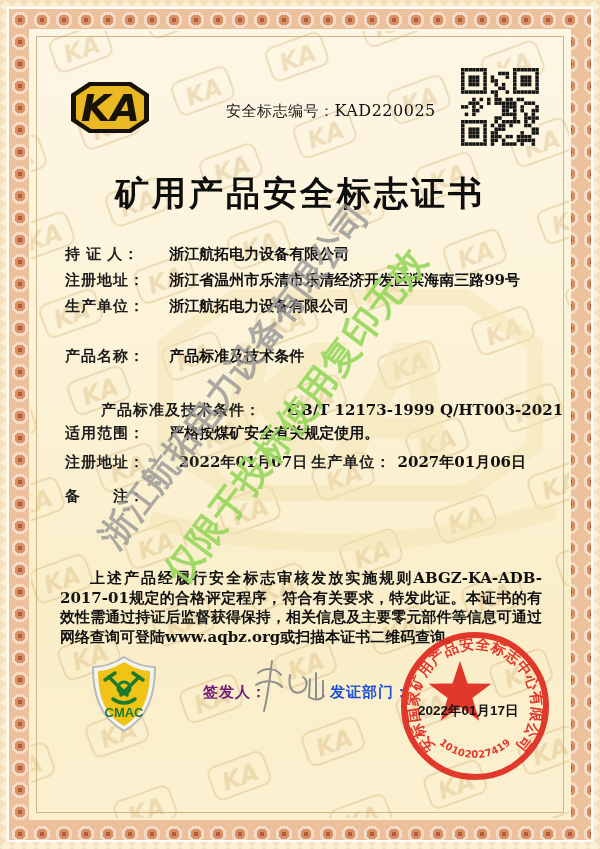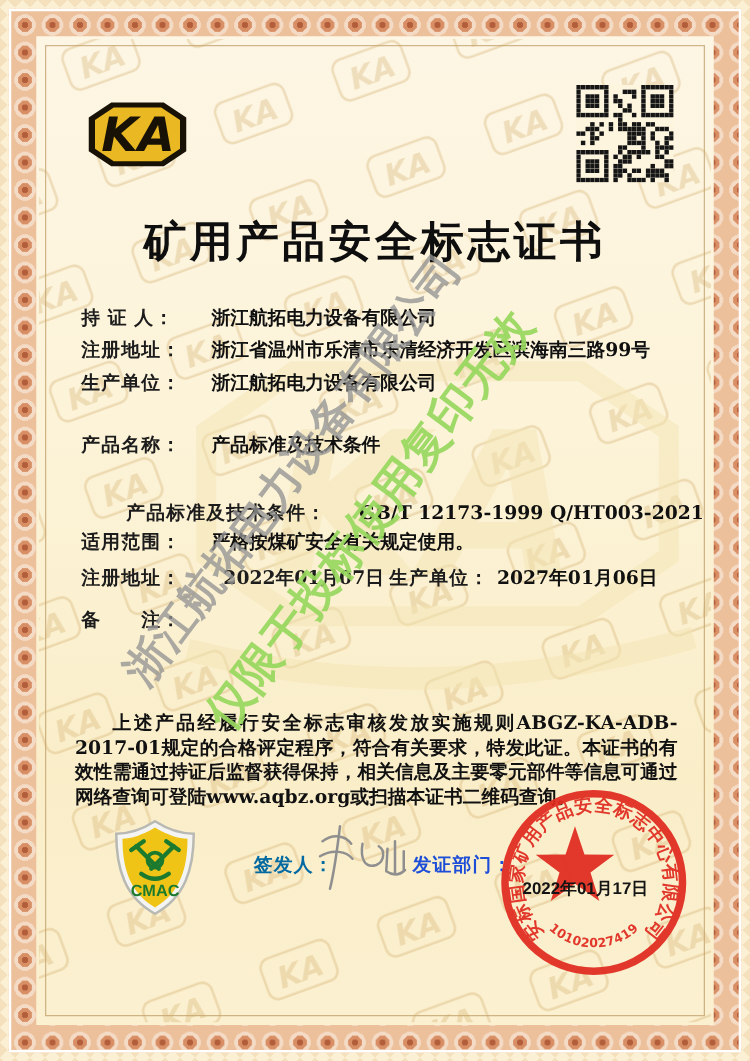--- a/index.html
+++ b/index.html
@@ -34,21 +34,21 @@
   .w74{width:74px;}
   .statement{left:60px;top:569px;width:482px;font-family:"DejaVu Serif",serif;font-weight:bold;
              font-size:15px;line-height:19.5px;color:#111;text-align:justify;text-indent:2em;}
   
   .wm{position:absolute;z-index:5;white-space:nowrap;font-weight:bold;pointer-events:none;
       font-family:"DejaVu Serif",serif;transform:translate(-50%,-50%) rotate(-53deg);}
   .wm-gray{left:234px;top:376px;font-size:35px;color:rgba(148,148,148,.78);letter-spacing:0px;}
   .wm-green{left:296px;top:416px;font-size:37px;color:rgba(151,215,93,.92);letter-spacing:0px;}
   
   .cmac{left:89px;top:655px;}
-  .signer{left:203px;top:683px;font-size:15px;font-weight:bold;color:#0369a1;letter-spacing:1px;}
+  .signer{left:203px;top:683px;font-size:15px;font-weight:bold;color:#701a75;letter-spacing:1px;}
   .sig{left:246px;top:655px;z-index:4;}
   .dept{left:330px;top:683px;font-size:15px;font-weight:bold;color:#1d4ed8;letter-spacing:1px;}
   .stamp{left:397px;top:626px;z-index:6;}
   .stampdate{left:418px;top:702px;z-index:7;font-size:13.5px;font-weight:bold;color:#141414;}
 </style>
 </head>
 <body>
 
 <div class="page">
 
@@ -75,20 +75,23 @@
   </svg>
 
   <div class="inner-line"></div>
 
   <svg class="abs ka-logo" width="92" height="61" viewBox="0 0 92 61">
     <polygon points="7,17 25,5 67,5 85,17 85,44 67,56 25,56 7,44" fill="#181206"></polygon>
     <polygon points="12,19 27,9 65,9 80,19 80,42 65,52 27,52 12,42" fill="#e9b822"></polygon>
     <text x="17" y="44" font-size="38" font-style="italic" font-weight="bold" font-family="DejaVu Sans, sans-serif" fill="#181206">KA</text>
   </svg>
 
+  <div class="abs certno">
+    <span>安全标志编号：</span><span class="num">KAD220025</span>
+  </div>
 
   <svg class="abs qr" width="78" height="78">
     <rect width="78" height="78" fill="#fdf5de"></rect>
     <g id="qrmods" fill="#151515">
         <rect x="37.14" y="3.71" width="3.53" height="3.53"></rect>
         <rect x="40.86" y="3.71" width="3.53" height="3.53"></rect>
         <rect x="44.57" y="3.71" width="3.53" height="3.53"></rect>
         <rect x="29.71" y="7.43" width="3.53" height="3.53"></rect>
         <rect x="44.57" y="7.43" width="3.53" height="3.53"></rect>
         <rect x="29.71" y="11.14" width="3.53" height="3.53"></rect>

